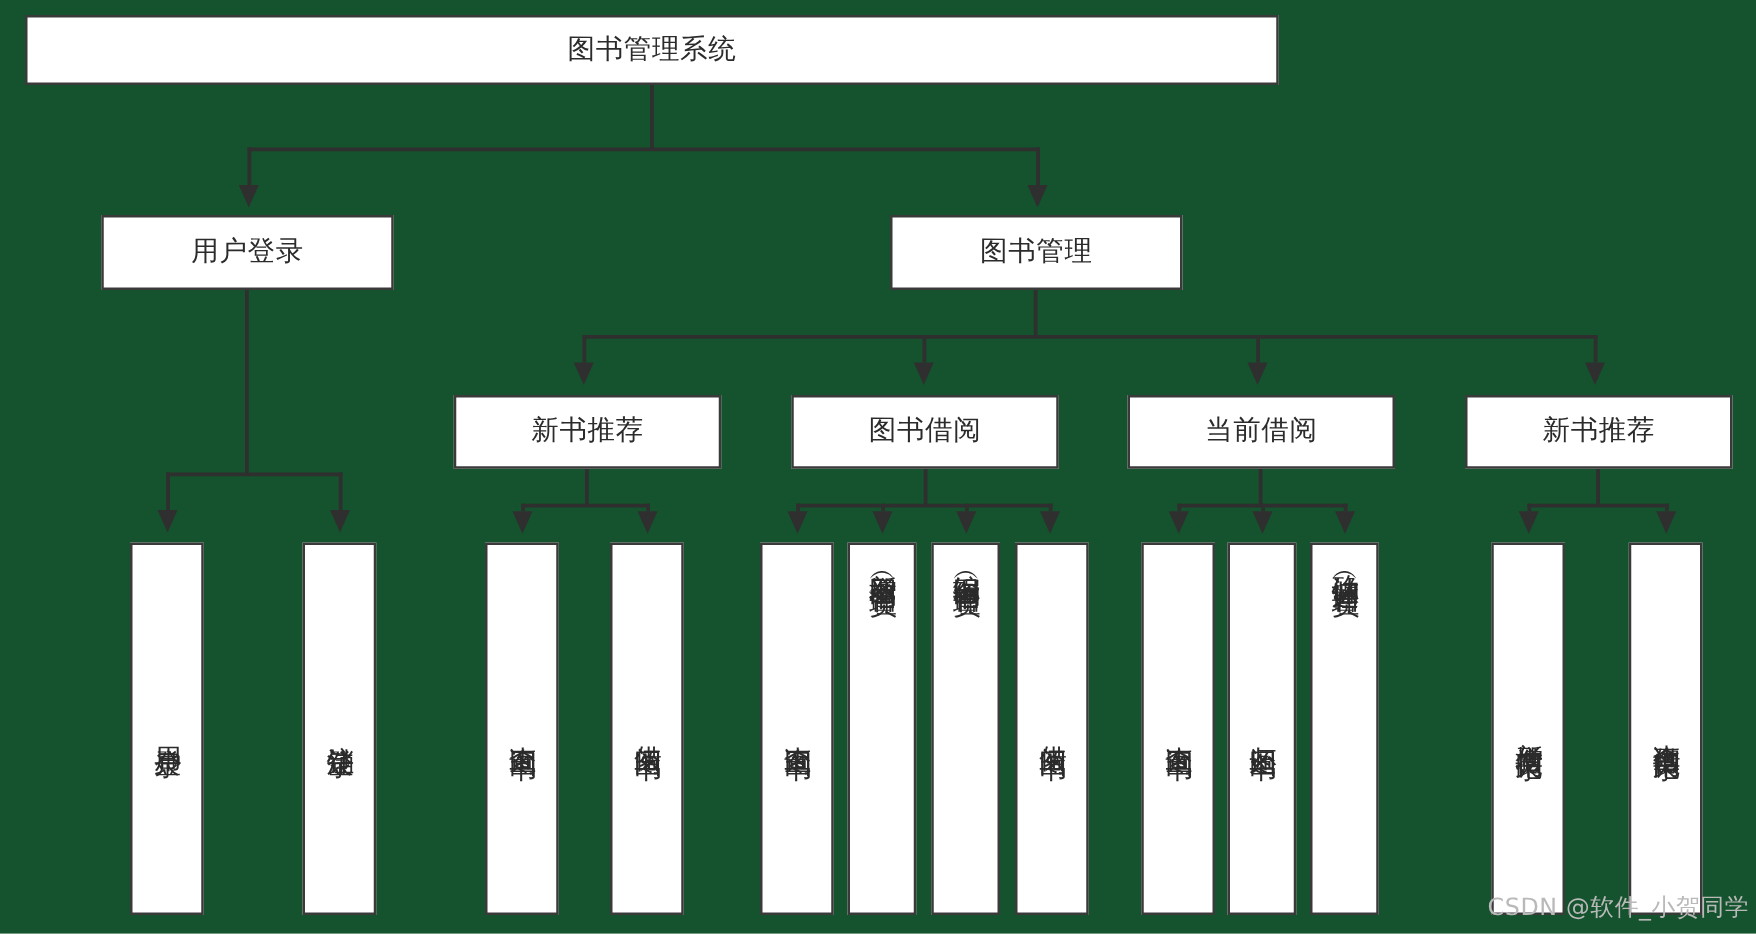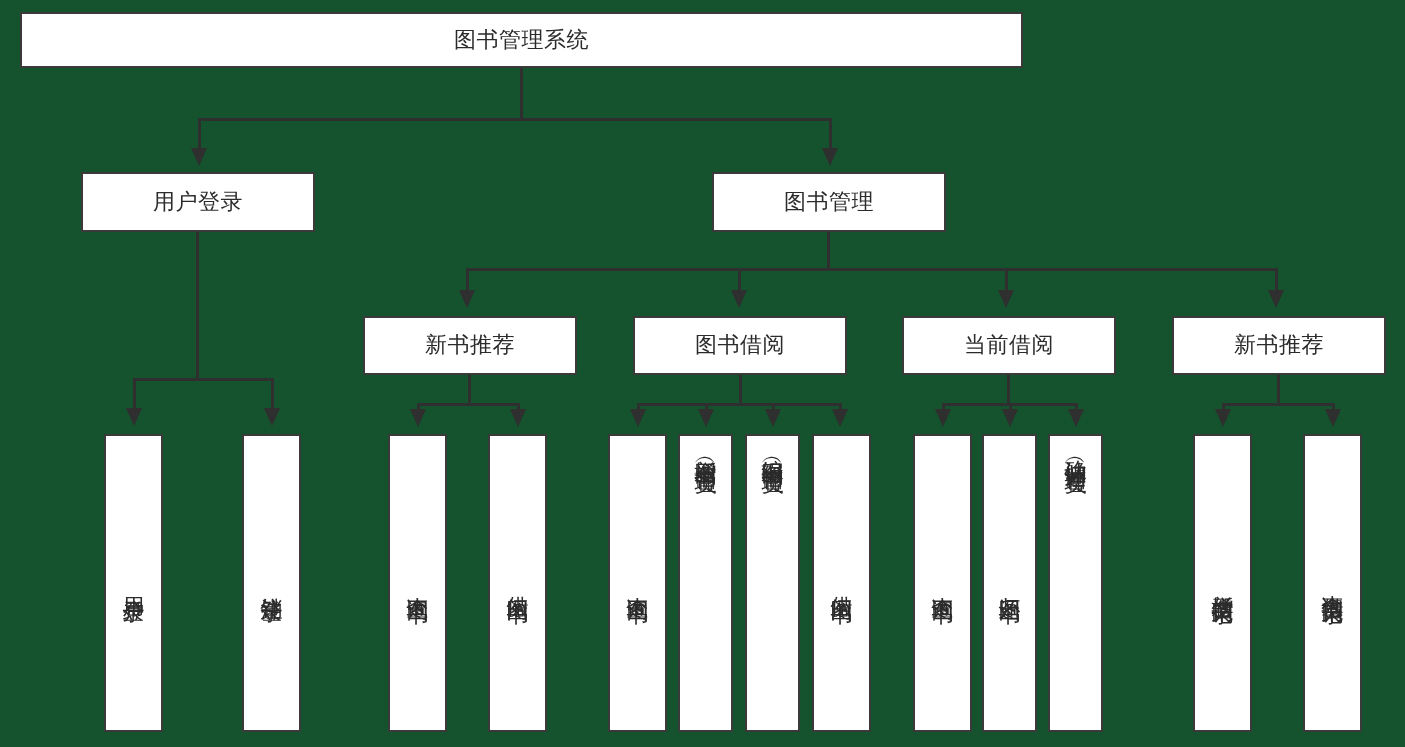--- a/index.html
+++ b/index.html
@@ -204,14 +204,15 @@
     <span class="vtext">确认归还（管理员）</span>
   </div>
 
   <div class="node v-node centered" style="left:1193px; top:434px; width:59px; height:298px;">
     <span class="vtext">新增借阅记录</span>
   </div>
   <div class="node v-node centered" style="left:1303px; top:434px; width:59px; height:298px;">
     <span class="vtext">查询借阅记录</span>
   </div>
 
+  <div id="watermark" style="left:1190px; top:713px;">CSDN @软件_小贺同学</div>
 
 </div>
 
 </body></html>

